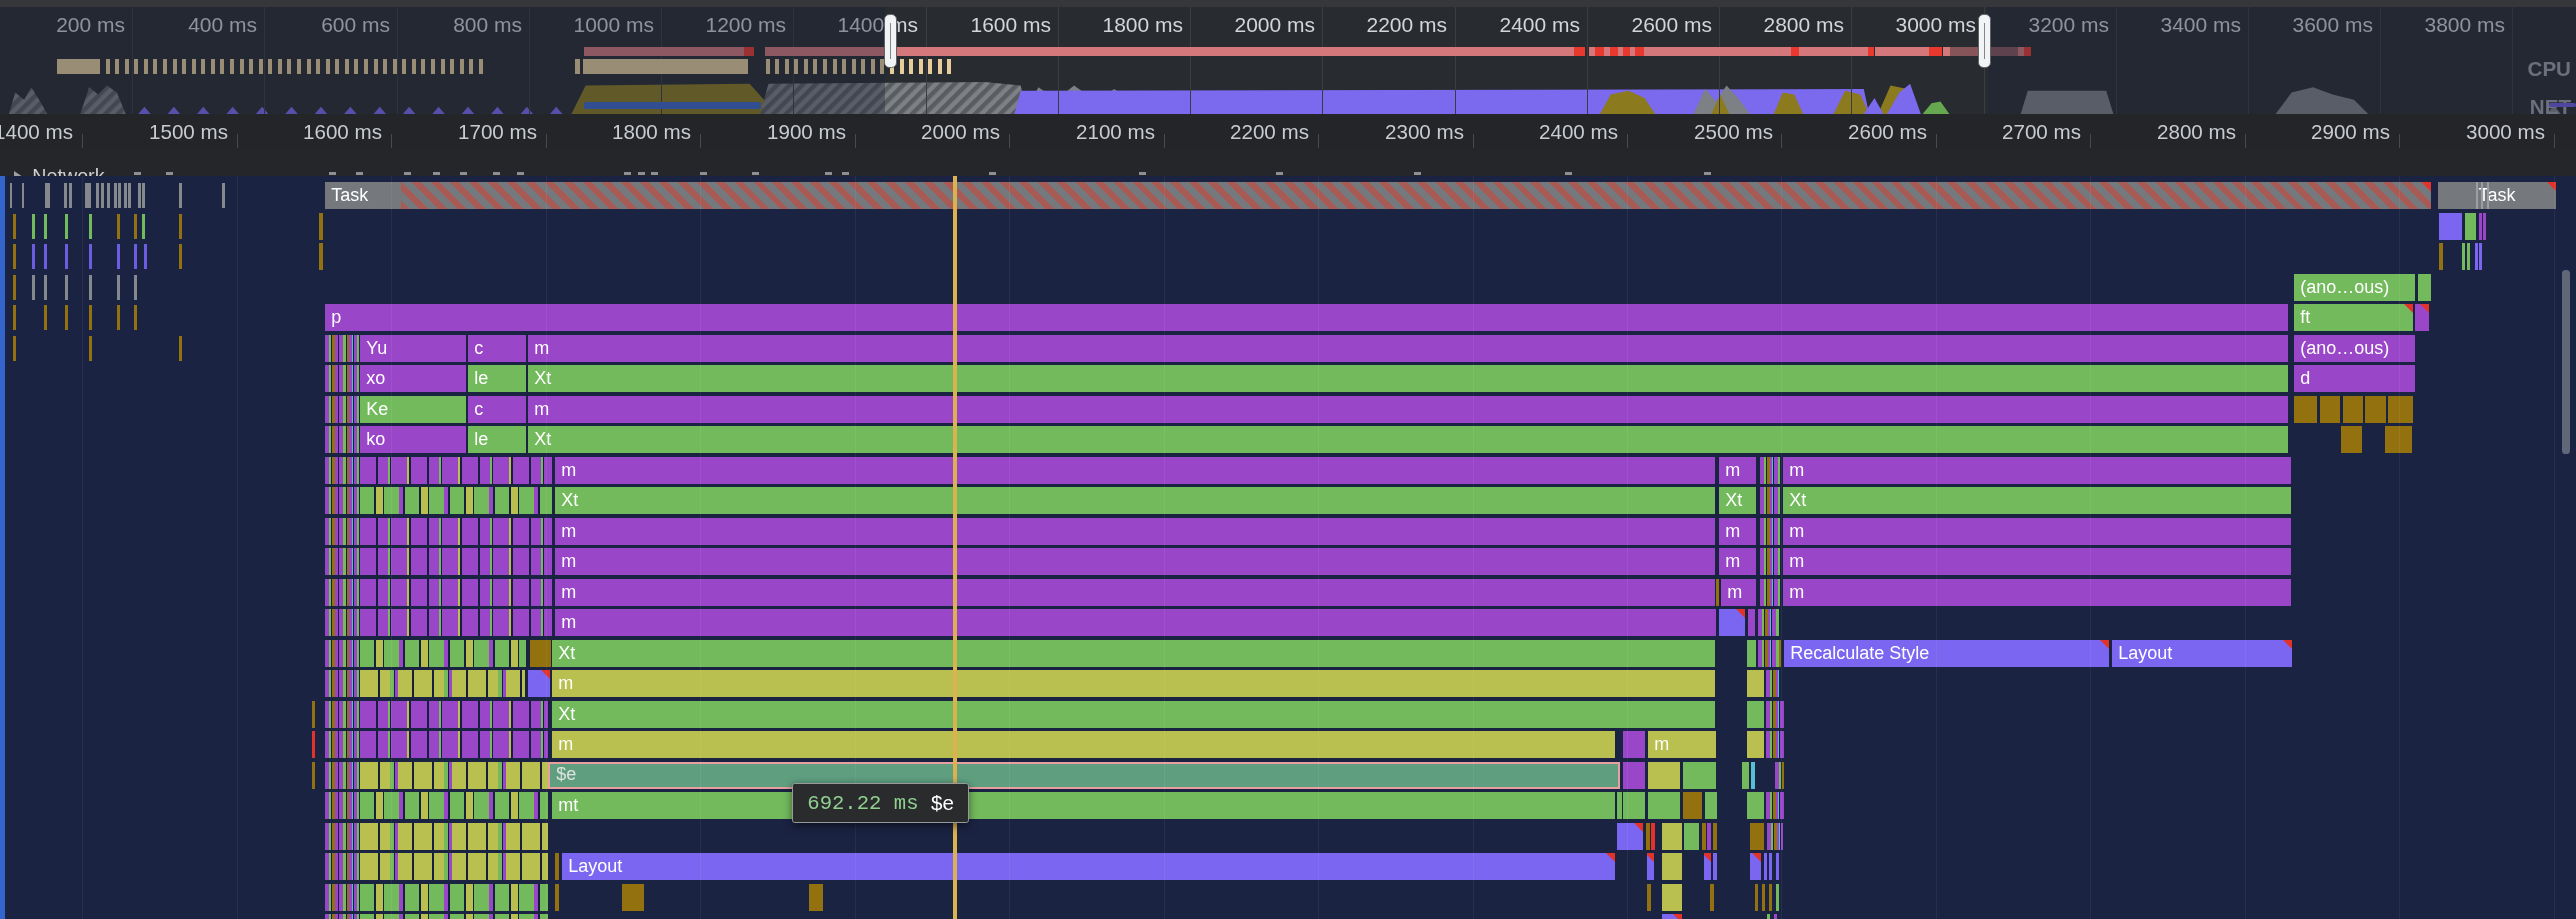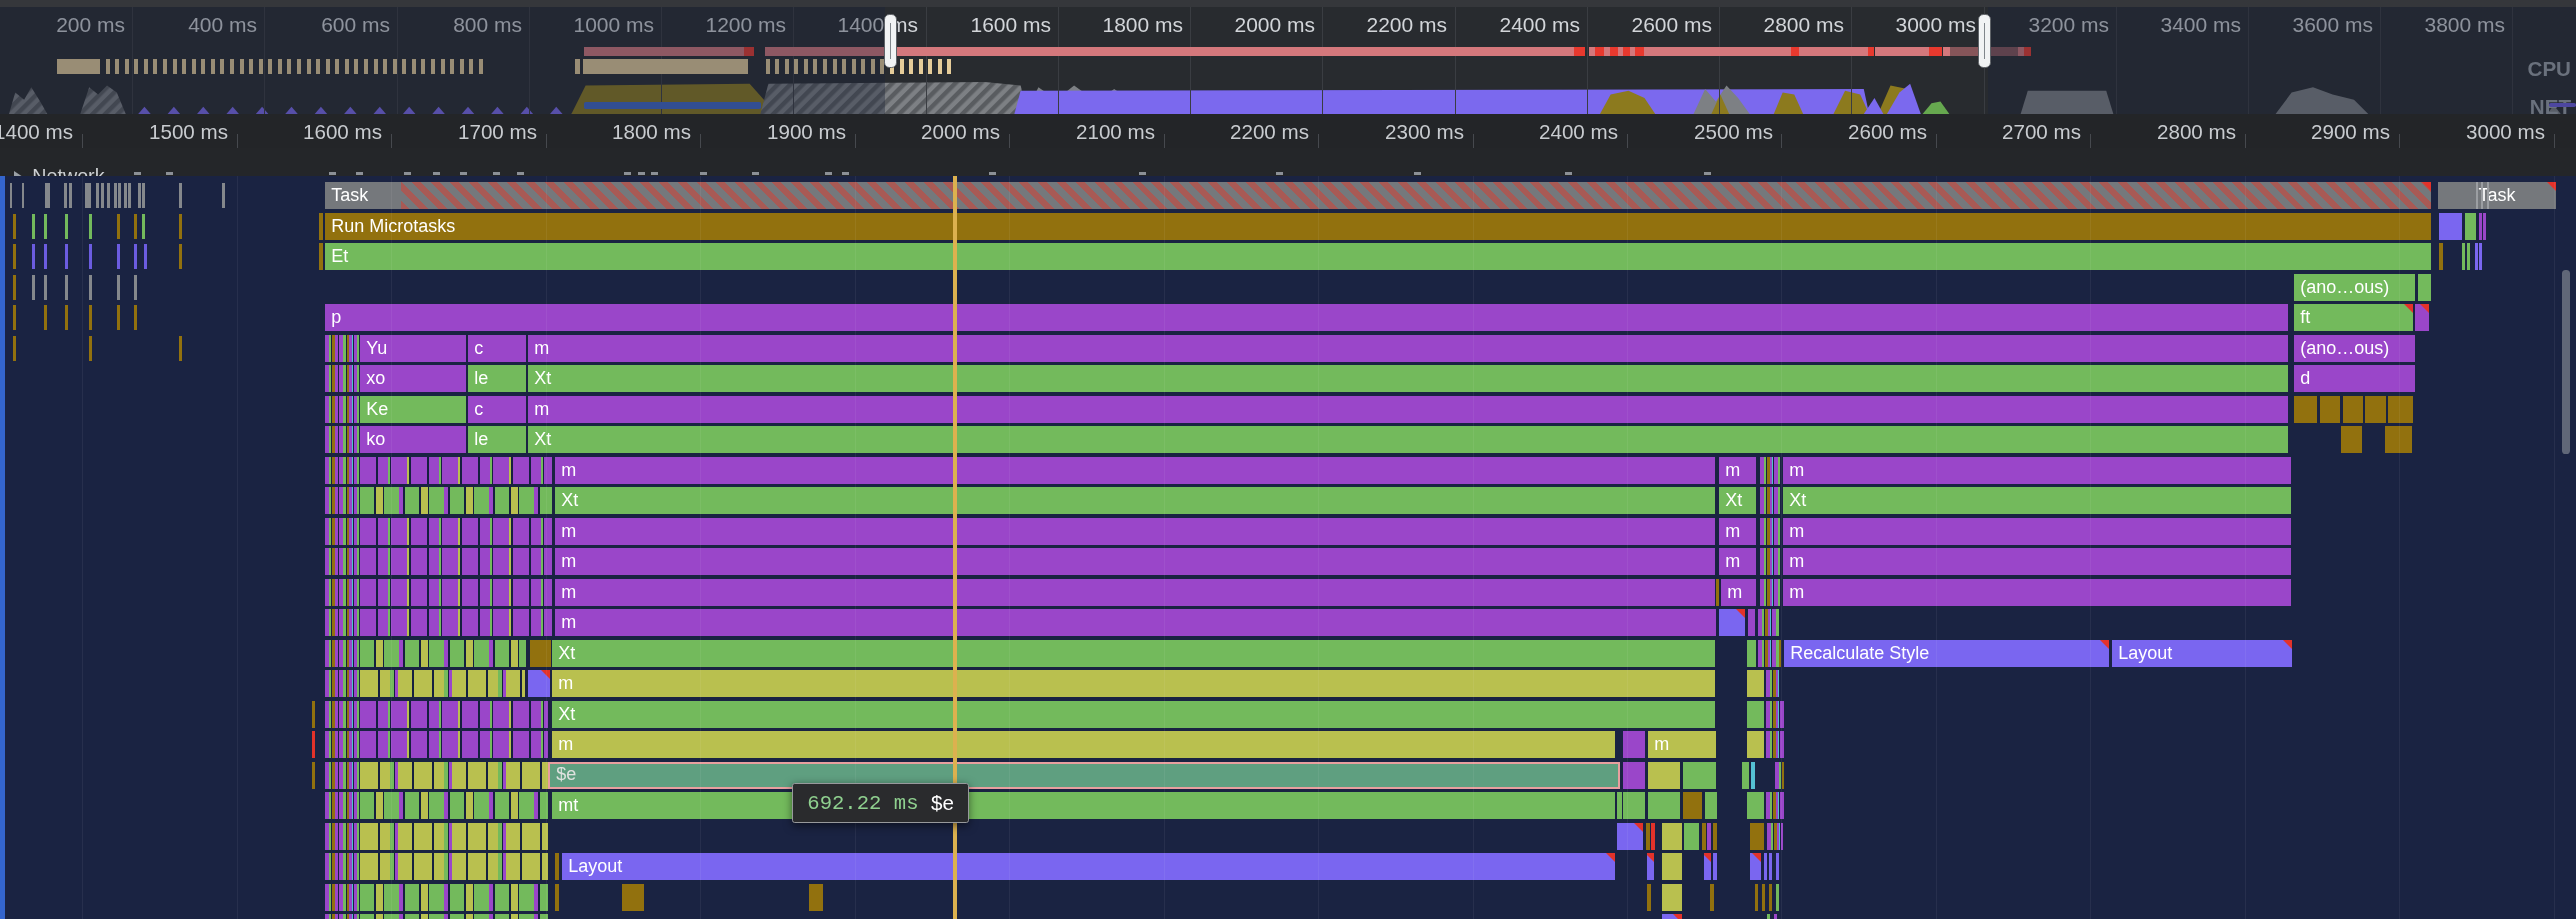--- a/index.html
+++ b/index.html
@@ -390,31 +390,25 @@
         <span class="tri"></span>
       </div>
       <div class="bar cGR" style="left: 2438px; top: 6.3px; width: 118px;">
         <span class="lbl center">Task</span>
         <span class="tri"></span>
       </div>
       <div class="bar cGR2" style="left: 2476px; top: 6.3px; width: 1.8px;"></div>
       <div class="bar cGR2" style="left: 2481px; top: 6.3px; width: 1.8px;"></div>
       <div class="bar cGR2" style="left: 2487px; top: 6.3px; width: 1.8px;"></div>
       <div class="bar cO" style="left: 319px; top: 37px; width: 3.6px;"></div>
-      <div class="bar cO" style="left: 325px; top: 37px; width: 2106px;">
-        <span class="lbl">Run Microtasks</span>
-      </div>
       <div class="bar cL" style="left: 2439px; top: 37px; width: 23px;"></div>
       <div class="bar cG" style="left: 2465px; top: 37px; width: 10.7px;"></div>
       <div class="bar cP" style="left: 2479px; top: 37px; width: 2.7px;"></div>
       <div class="bar cP" style="left: 2483px; top: 37px; width: 2.7px;"></div>
       <div class="bar cO" style="left: 319px; top: 67px; width: 3.6px;"></div>
-      <div class="bar cG" style="left: 325px; top: 67px; width: 2106px;">
-        <span class="lbl">Et</span>
-      </div>
       <div class="bar cO" style="left: 2439px; top: 67px; width: 3.6px;"></div>
       <div class="bar cG" style="left: 2462px; top: 67px; width: 2.7px;"></div>
       <div class="bar cG" style="left: 2467px; top: 67px; width: 2.7px;"></div>
       <div class="bar cL" style="left: 2475px; top: 67px; width: 2.7px;"></div>
       <div class="bar cL" style="left: 2479px; top: 67px; width: 2.7px;"></div>
       <div class="bar cG" style="left: 2294px; top: 98px; width: 121px;">
         <span class="lbl">(ano…ous)</span>
       </div>
       <div class="bar cG" style="left: 2418px; top: 98px; width: 13.4px;"></div>
       <div class="bar cP" style="left: 325px; top: 128px; width: 1963px;">

